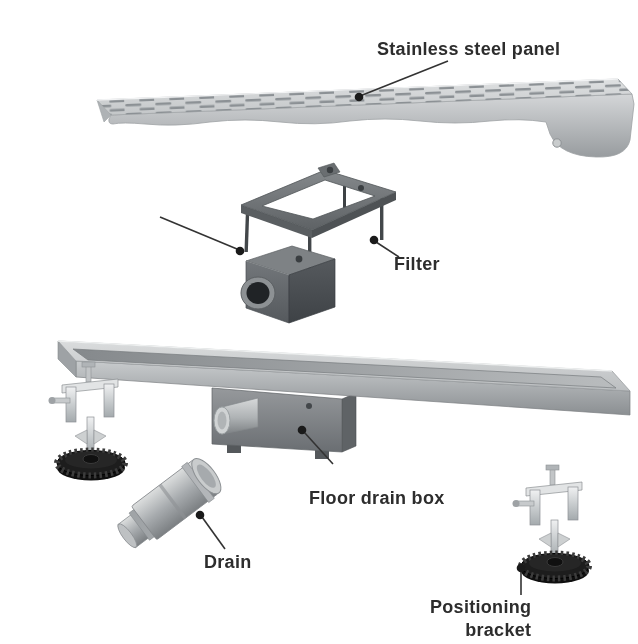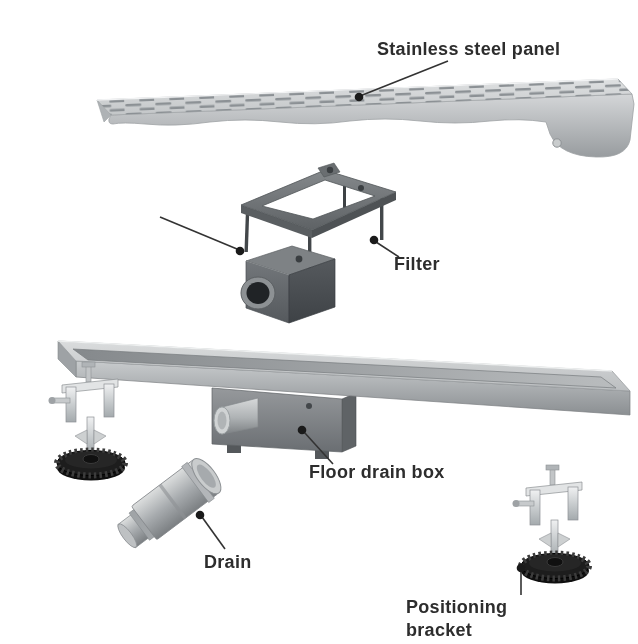--- a/index.html
+++ b/index.html
@@ -179,18 +179,18 @@
       <circle cx="240" cy="251" r="4.3"></circle>
       <circle cx="374" cy="240" r="4.3"></circle>
       <circle cx="302" cy="430" r="4.3"></circle>
       <circle cx="200" cy="515" r="4.3"></circle>
       <circle cx="521" cy="568" r="4.3"></circle>
     </g>
   </svg>
 
   <div class="label" style="left:377px;top:38px;">Stainless steel panel</div>
   <div class="label" style="left:394px;top:253px;">Filter</div>
-  <div class="label" style="left:309px;top:461px;">Floor drain box</div>
+  <div class="label" style="left:309px;top:487px;">Floor drain box</div>
   <div class="label" style="left:204px;top:551px;">Drain</div>
-  <div class="label" style="left:406px;top:596px;">Positioning
+  <div class="label" style="left:430px;top:596px;text-align:right;">Positioning
 bracket</div>
 
 </div>
 
 </body></html>

